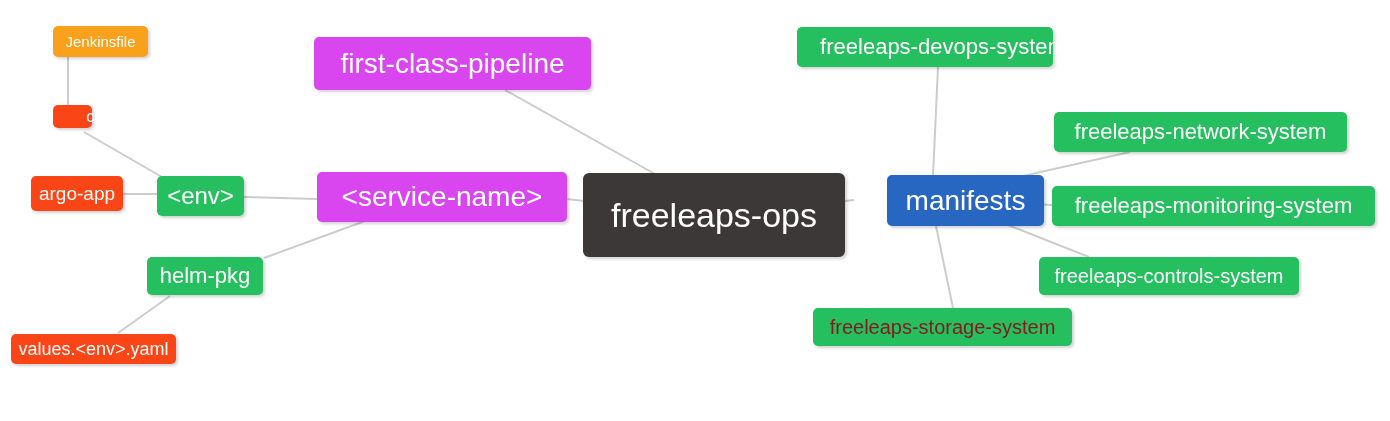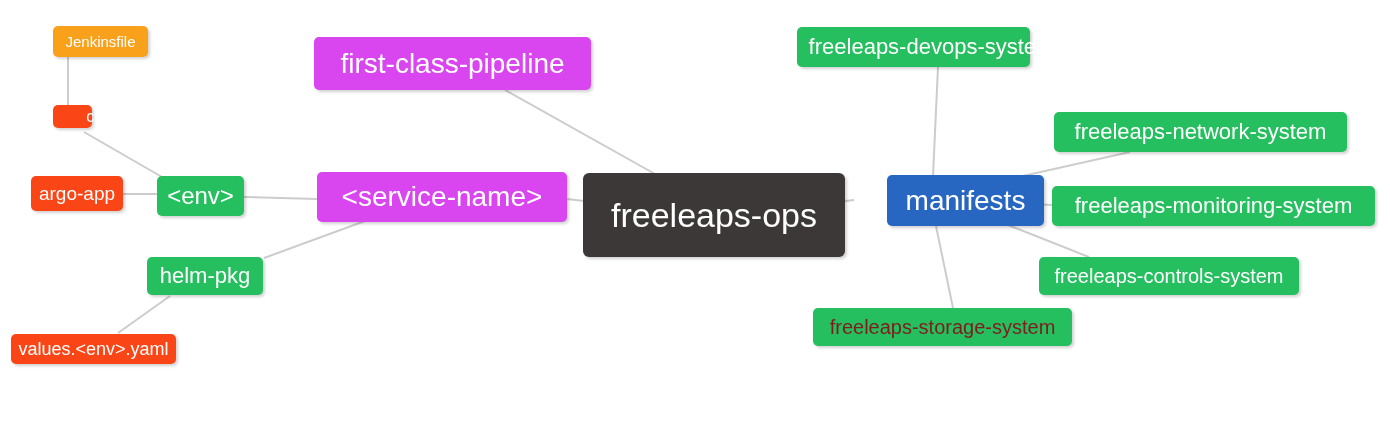--- a/index.html
+++ b/index.html
@@ -65,19 +65,19 @@
       <div class="node root" style="left: 583px; top: 173px; width: 262px; height: 84px; font-size: 34px; background: rgb(59, 56, 55); color: rgb(255, 255, 255);">freeleaps-ops</div>
       <div class="node" style="left: 314px; top: 37px; width: 277px; height: 53px; font-size: 28px; background: #d946ef; color: rgb(255, 255, 255);">first-class-pipeline</div>
       <div class="node" style="left: 317px; top: 172px; width: 250px; height: 50px; font-size: 28px; background: #d946ef; color: rgb(255, 255, 255);">&lt;service-name&gt;</div>
       <div class="node" style="left: 853px; top: 175px; width: 157px; height: 51px; font-size: 28px; background: rgb(39, 102, 193); color: rgb(255, 255, 255); margin-left: 34px;">manifests</div>
       <div class="node" style="left: 157px; top: 176px; width: 87px; height: 40px; font-size: 24px; background: rgb(37, 191, 95); color: rgb(255, 255, 255);">&lt;env&gt;</div>
       <div class="node" style="left: 147px; top: 257px; width: 116px; height: 38px; font-size: 22px; background: rgb(37, 191, 95); color: rgb(255, 255, 255);">helm-pkg</div>
       <div class="node" style="left: 31px; top: 176px; width: 92px; height: 35px; font-size: 19px; background: rgb(250, 69, 23); color: rgb(255, 255, 255);">argo-app</div>
       <div class="node" style="left: 53px; top: 105px; width: 32px; height: 23px; font-size: 16px; background: rgb(250, 69, 23); color: rgb(255, 255, 255); padding-left: 39px;">ci</div>
       <div class="node" style="left: 20px; top: 26px; width: 95px; height: 31px; font-size: 15px; background: rgb(249, 161, 27); color: rgb(255, 255, 255); margin-left: 33px;">Jenkinsfile</div>
       <div class="node" style="left: 11px; top: 334px; width: 165px; height: 30px; font-size: 18px; background: rgb(250, 69, 23); color: rgb(255, 255, 255);">values.&lt;env&gt;.yaml</div>
-      <div class="node" style="left: 797px; top: 27px; width: 233px; height: 40px; font-size: 22px; background: rgb(37, 191, 95); color: rgb(255, 255, 255); padding-left: 36px;">freeleaps-devops-system</div>
+      <div class="node" style="left: 797px; top: 27px; width: 256px; height: 40px; font-size: 22px; background: rgb(37, 191, 95); color: rgb(255, 255, 255); padding-left: 36px;">freeleaps-devops-system</div>
       <div class="node" style="left: 1054px; top: 112px; width: 293px; height: 40px; font-size: 22px; background: rgb(37, 191, 95); color: rgb(255, 255, 255);">freeleaps-network-system</div>
       <div class="node" style="left: 1052px; top: 186px; width: 323px; height: 40px; font-size: 22px; background: rgb(37, 191, 95); color: rgb(255, 255, 255);">freeleaps-monitoring-system</div>
       <div class="node" style="left: 1032px; top: 257px; width: 260px; height: 38px; font-size: 20px; background: rgb(37, 191, 95); color: rgb(255, 255, 255); margin-left: 7px;">freeleaps-controls-system</div>
       <div class="node" style="left: 813px; top: 308px; width: 259px; height: 38px; font-size: 20px; background: rgb(37, 191, 95); color: #7f1d1d;">freeleaps-storage-system</div>
     </div>
 </div>
 
 </body></html>

